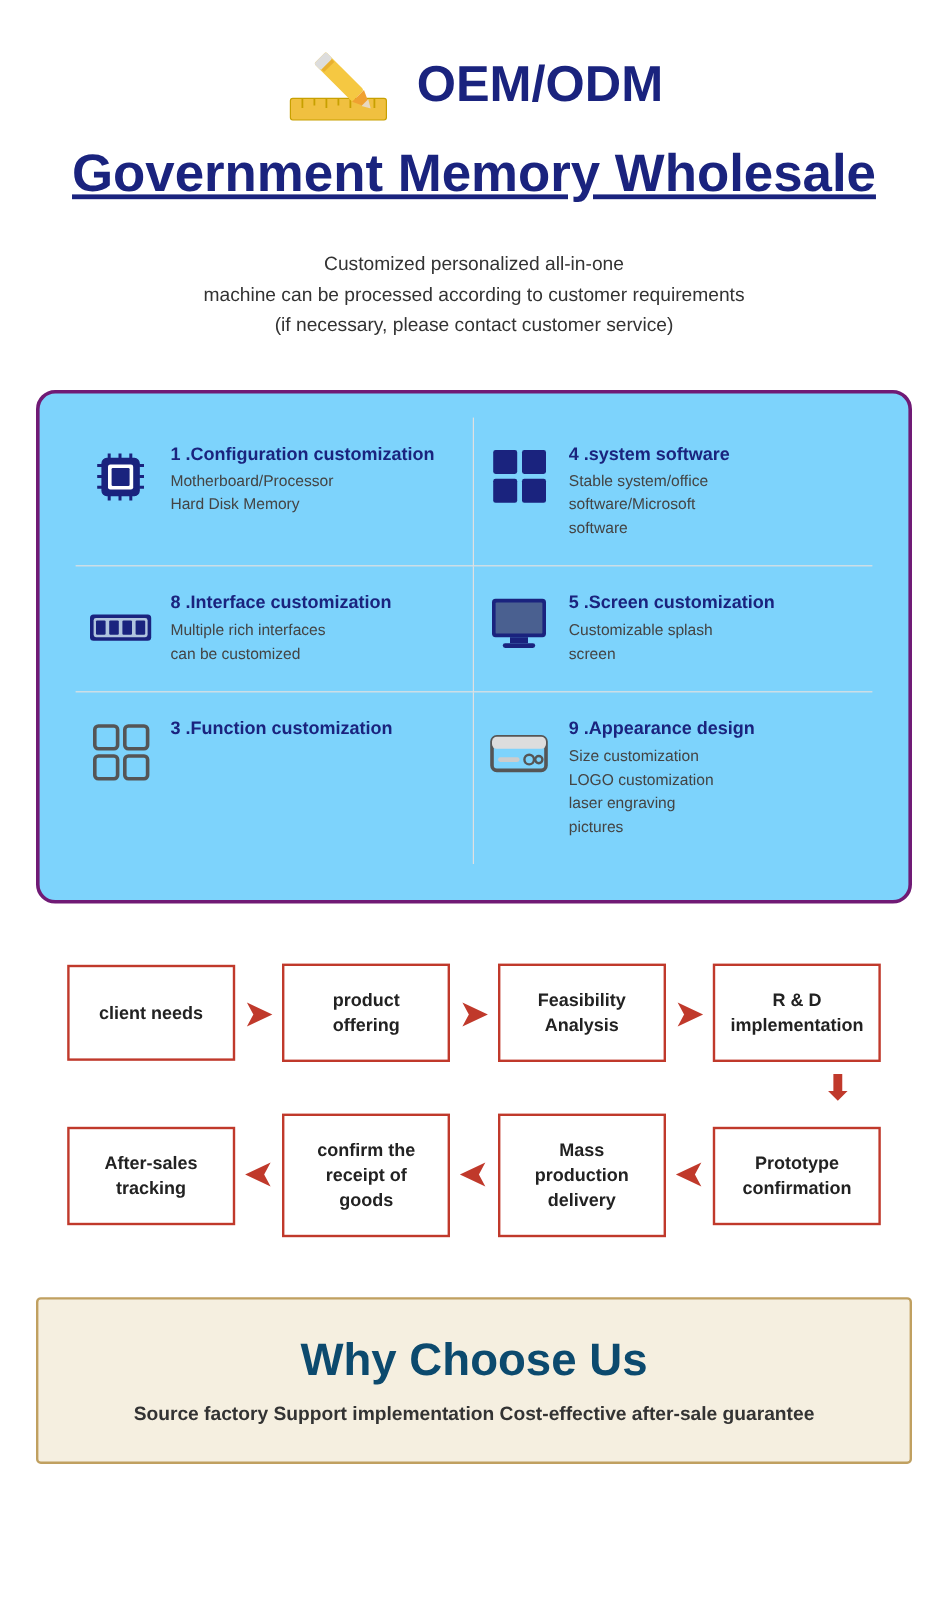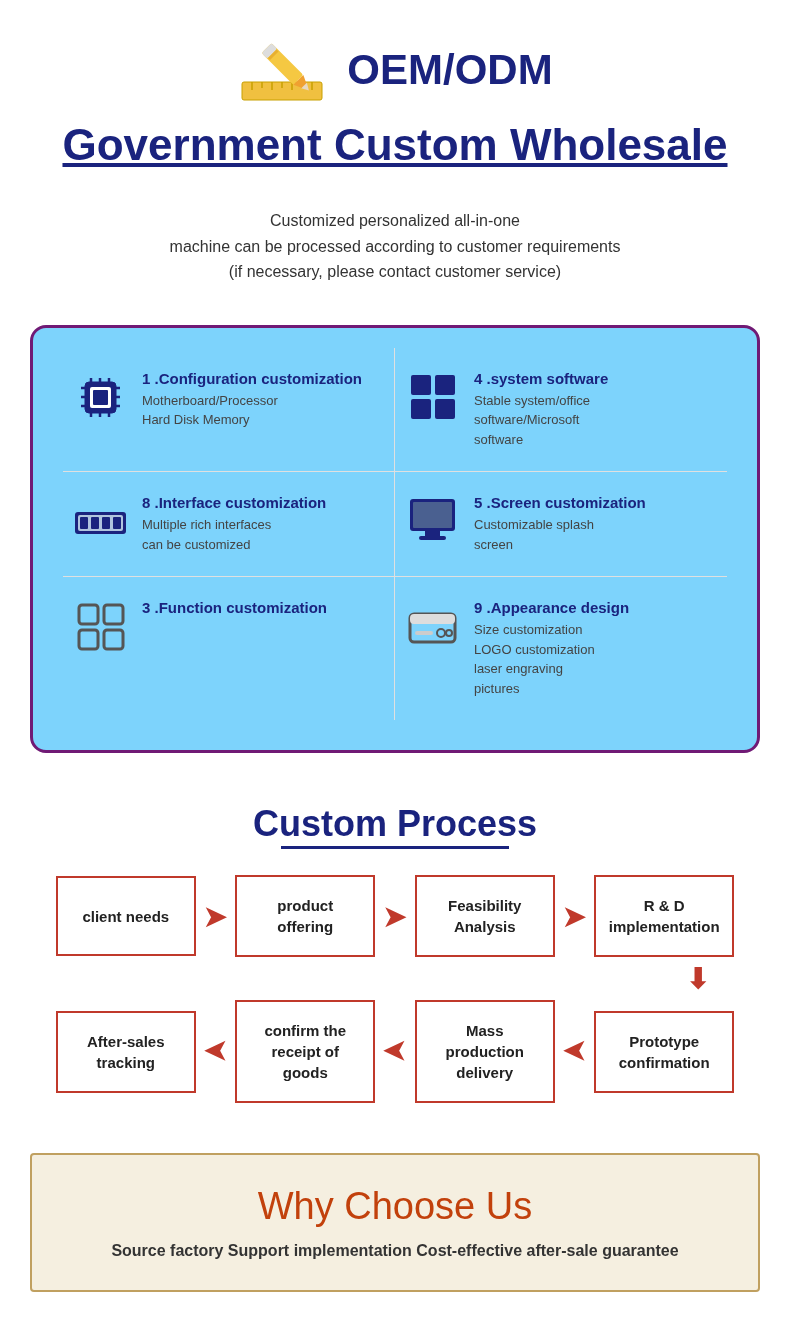--- a/index.html
+++ b/index.html
@@ -157,22 +157,22 @@
     .why-section {
       margin: 20px 30px 30px;
       border: 2px solid #c0a060;
       background: #f5efe0;
       padding: 30px 20px;
       text-align: center;
       border-radius: 4px;
     }
     .why-title {
       font-size: 38px;
-      font-weight: 400;
-      color: #c2410c;
+      font-weight: 700;
+      color: #0c4a6e;
       margin-bottom: 14px;
     }
     .why-sub {
       font-size: 16px;
       font-weight: bold;
       color: #333;
     }
 
     
     svg { display: block; }
@@ -199,21 +199,21 @@
           <rect x="42" y="5" width="14" height="45" rx="2" fill="#f5c842"></rect>
           <polygon points="42,50 56,50 49,65" fill="#f0a030"></polygon>
           <polygon points="45,58 53,58 49,65" fill="#e8d8c0"></polygon>
           <rect x="42" y="5" width="14" height="8" rx="2" fill="#ddd"></rect>
           <rect x="43" y="13" width="12" height="3" fill="#e8b030"></rect>
         </g>
       </svg>
     </div>
     <h1 class="oem-title">OEM/ODM</h1>
   </div>
-  <h2 class="gov-title">Government Custom Wholesale</h2>
+  <h2 class="gov-title">Government Memory Wholesale</h2>
   <p class="subtitle">Customized personalized all-in-one<br>machine can be processed according to customer requirements<br>(if necessary, please contact customer service)</p>
 </div>
 
 <div class="custom-box">
   <div class="custom-grid">
 
     <div class="custom-item">
       <div class="item-icon">
         <svg width="55" height="55" viewBox="0 0 55 55">
           <rect x="12" y="12" width="31" height="31" rx="4" fill="#1a237e" stroke="#1a237e" stroke-width="1"></rect>
@@ -315,21 +315,20 @@
       <div class="item-text">
         <div class="item-title"><b>9 .Appearance design</b></div>
         <div class="item-desc">Size customization<br>LOGO customization<br>laser engraving<br>pictures</div>
       </div>
     </div>
 
   </div>
 </div>
 
 <div class="process-section">
-  <h2 class="process-title">Custom Process</h2>
 
   
   <div class="flow-row">
     <div class="flow-box">
       <span>client needs</span>
     </div>
     <div class="flow-arrow">➤</div>
     <div class="flow-box">
       <span>product<br>offering</span>
     </div>

